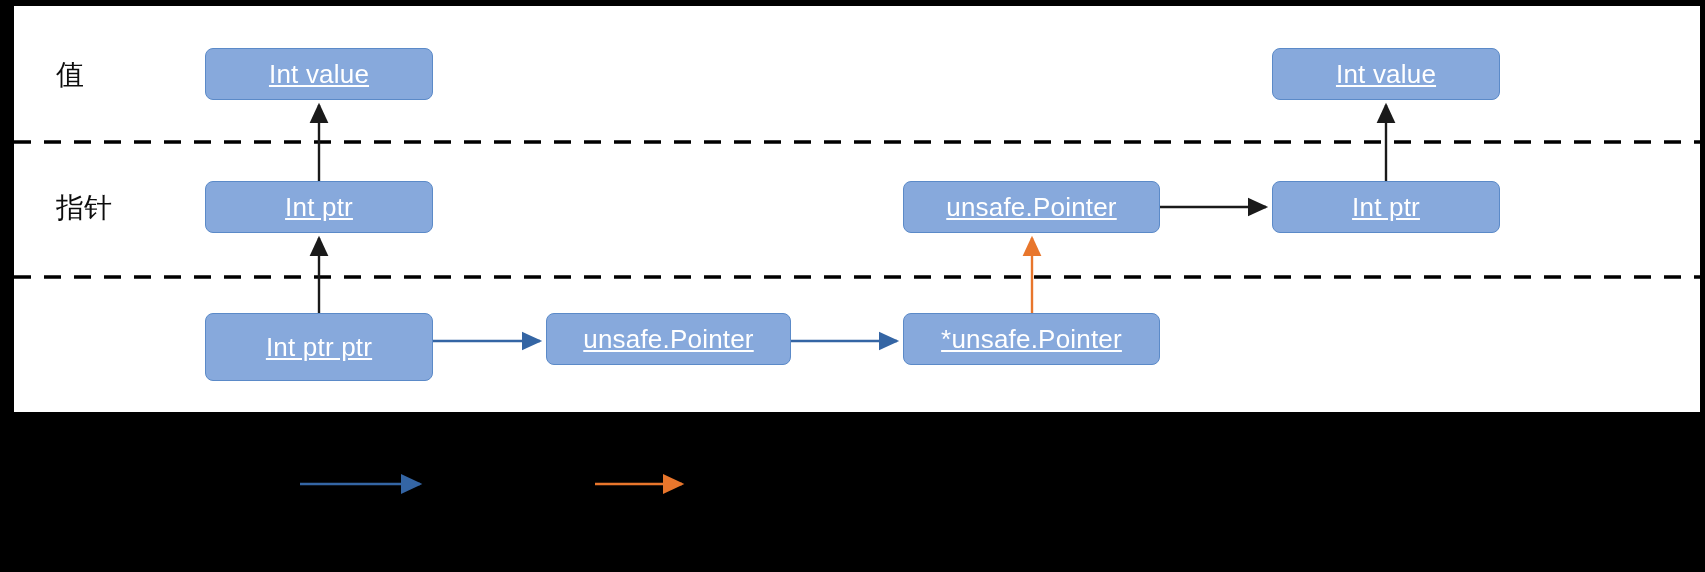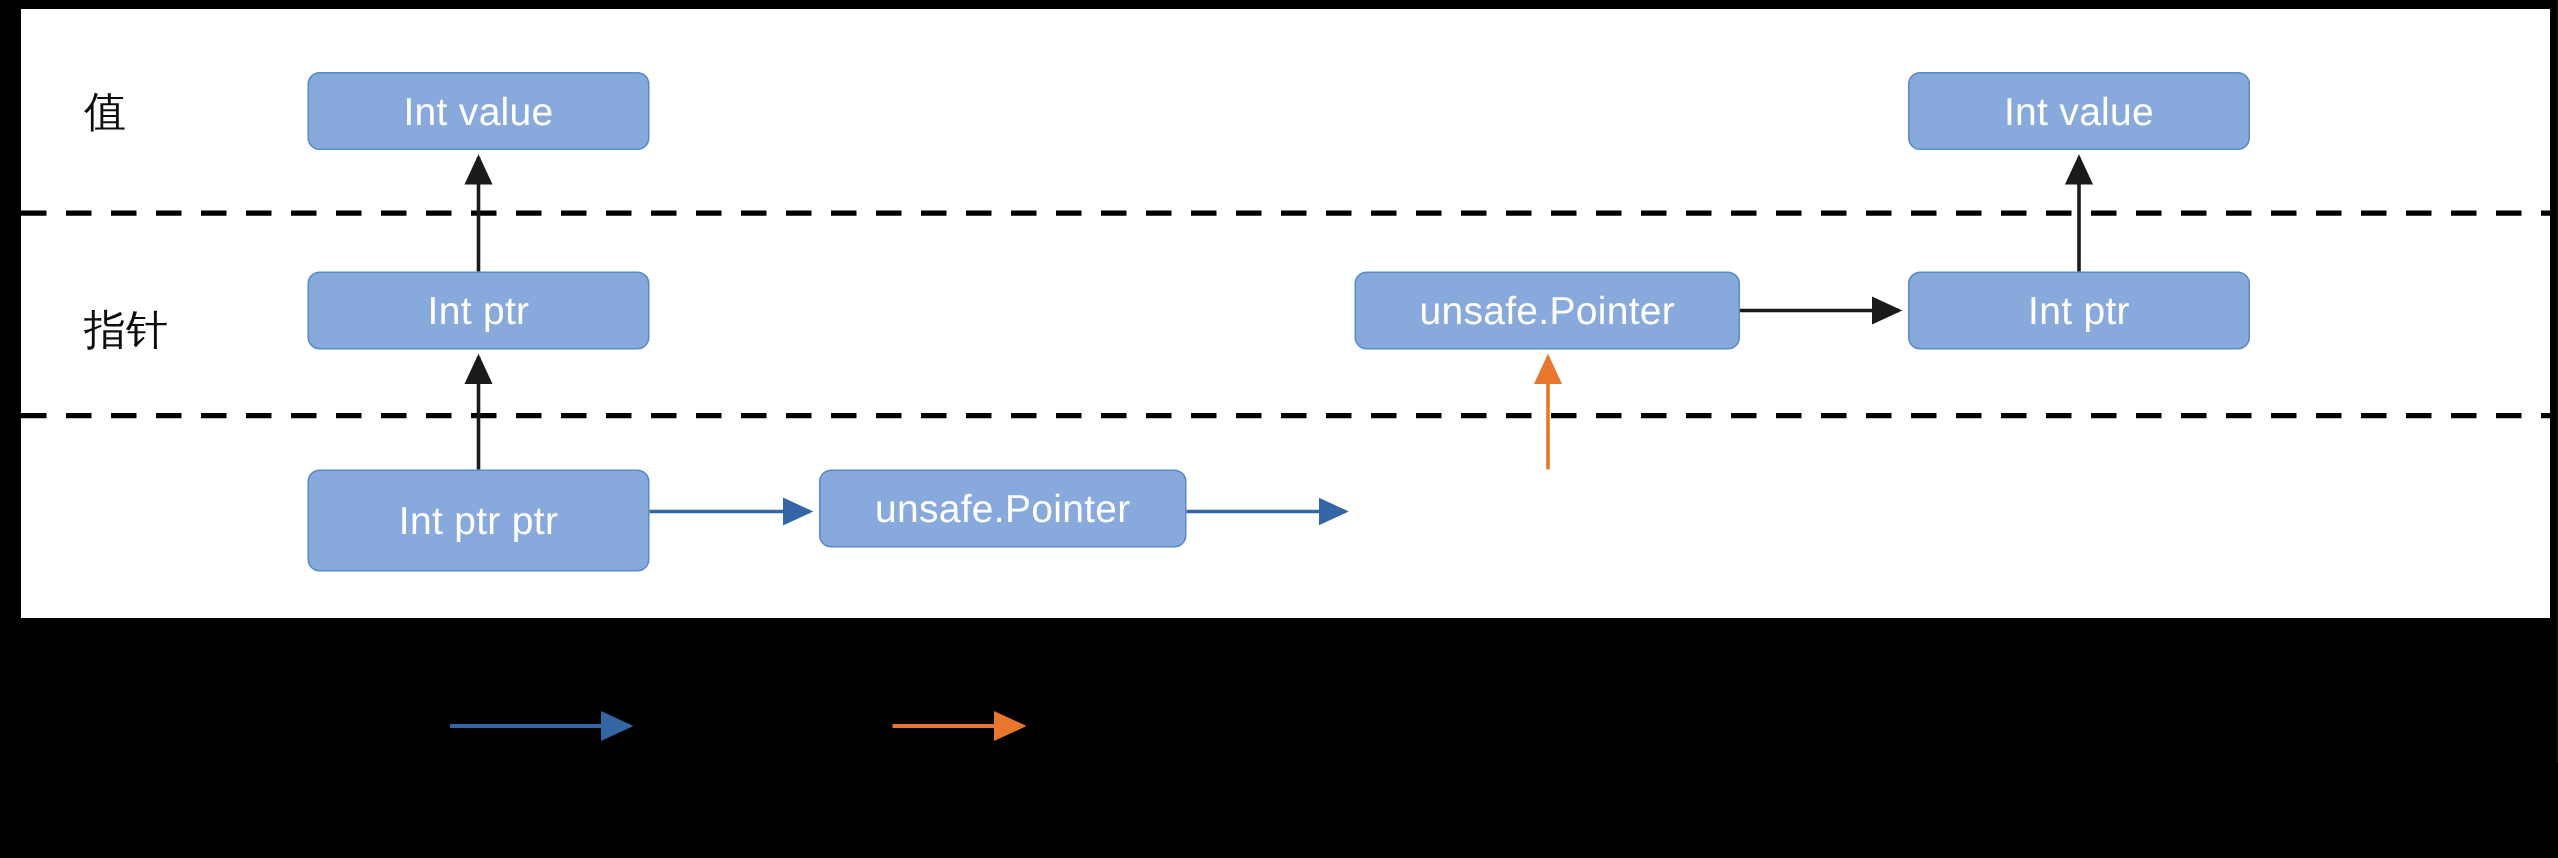--- a/index.html
+++ b/index.html
@@ -11,49 +11,51 @@
     position:absolute;
     background:#87A9DC;
     border:1px solid #5B8AC8;
     border-radius:8px;
     color:#ffffff;
     display:flex;align-items:center;justify-content:center;
     font-size:26px;
     letter-spacing:0.2px;
     box-sizing:border-box;
     white-space:nowrap;
+    text-decoration:underline;
   }
   .row-label{
     position:absolute;
     color:#0d0d0d;
     font-size:28px;
     font-family:"DejaVu Sans","Liberation Sans",sans-serif;
     white-space:nowrap;
     display:flex;align-items:center;
   }
 </style>
 </head>
 <body>
 
 <div id="stage">
 
   <div id="canvas"></div>
 
   <div class="row-label" style="left:56px; top:52px; height:46px;">值</div>
-  <div class="row-label" style="left:56px; top:197px; height:46px;">指针</div>
+  <div class="row-label" style="left:56px; top:185px; height:46px;">指针</div>
 
   <div class="node" style="left:205px; top:48px;  width:228px; height:52px;">Int value</div>
   <div class="node" style="left:1272px; top:48px; width:228px; height:52px;">Int value</div>
 
   <div class="node" style="left:205px; top:181px; width:228px; height:52px;">Int ptr</div>
   <div class="node" style="left:903px; top:181px; width:257px; height:52px;">unsafe.Pointer</div>
   <div class="node" style="left:1272px; top:181px; width:228px; height:52px;">Int ptr</div>
 
   <div class="node" style="left:205px; top:313px; width:228px; height:68px;">Int ptr ptr</div>
   <div class="node" style="left:546px; top:313px; width:245px; height:52px;">unsafe.Pointer</div>
+  <div class="node" style="left:903px; top:313px; width:257px; height:52px;">*unsafe.Pointer</div>
 
   <svg class="svg-layer" viewBox="0 0 1705 572">
     <defs>
       <marker id="ah-black" markerWidth="9" markerHeight="9" refX="7.5" refY="4.5" orient="auto">
         <path d="M0,0.6 L8.4,4.5 L0,8.4 z" fill="#1a1a1a"></path>
       </marker>
       <marker id="ah-blue" markerWidth="9" markerHeight="9" refX="7.5" refY="4.5" orient="auto">
         <path d="M0,0.6 L8.4,4.5 L0,8.4 z" fill="#3465A4"></path>
       </marker>
       <marker id="ah-orange" markerWidth="9" markerHeight="9" refX="7.5" refY="4.5" orient="auto">

